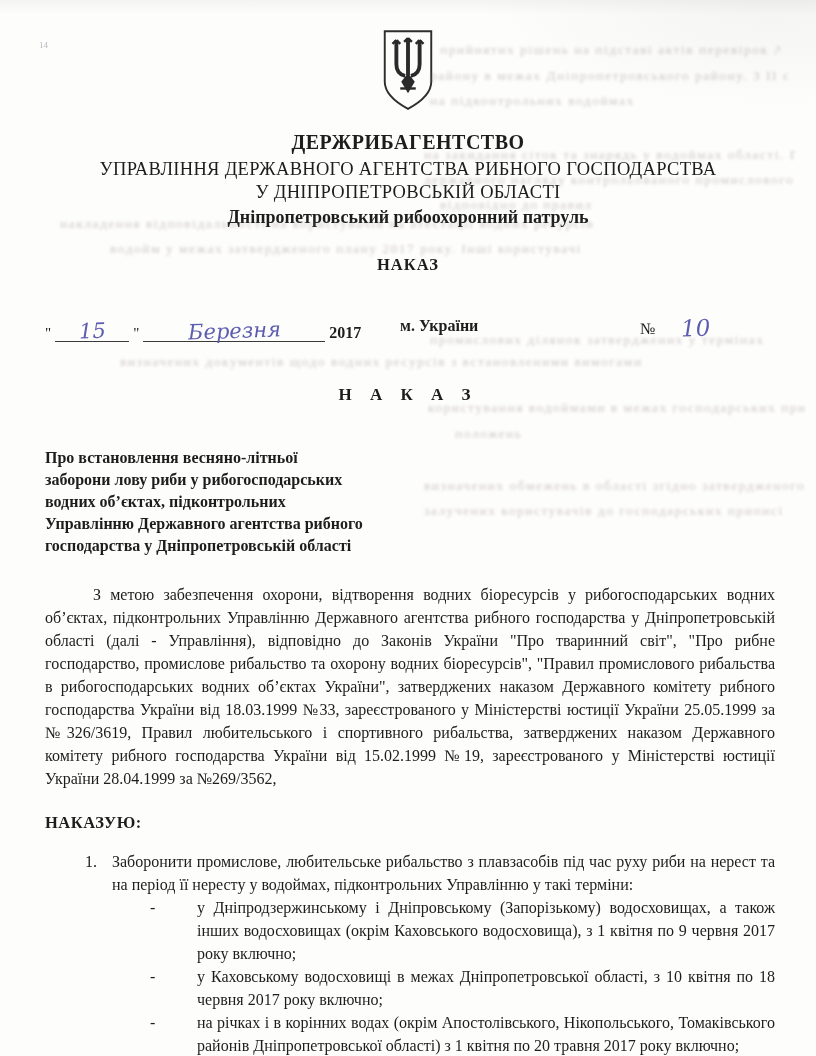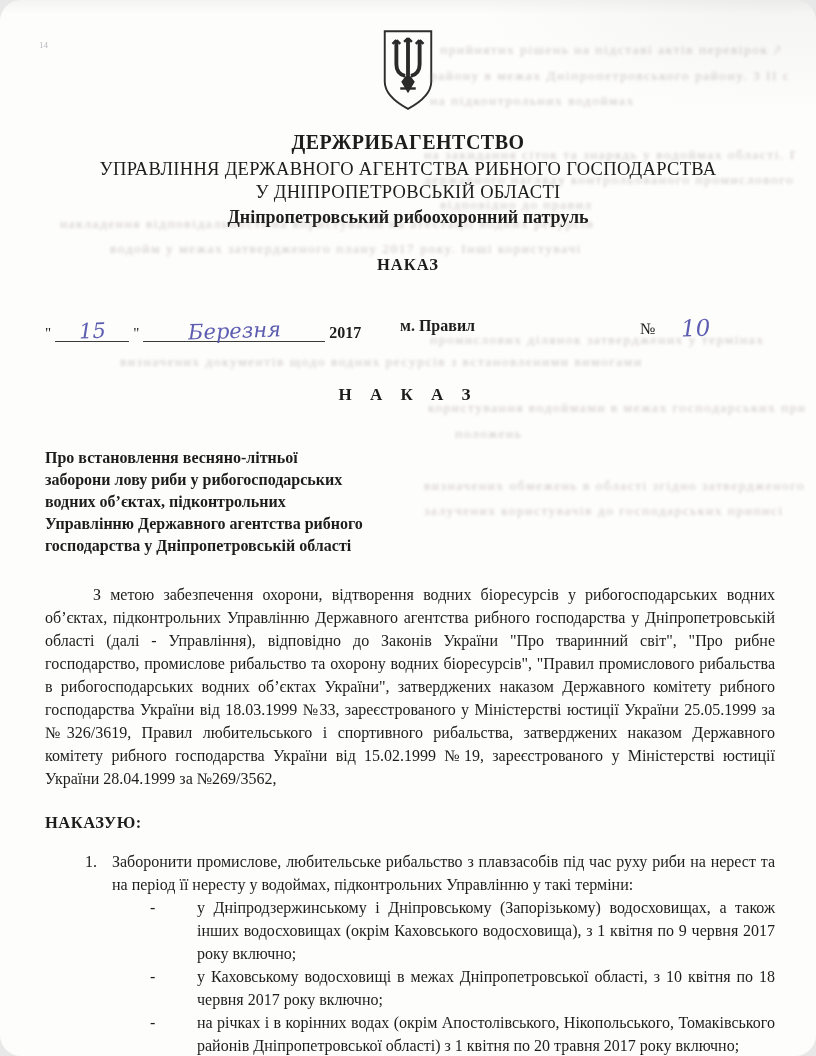--- a/index.html
+++ b/index.html
@@ -4,21 +4,20 @@
 <style>
   html,body{margin:0;padding:0;background:#e8e8e8;}
   .page{
     position:relative;
     width:816px;height:1056px;
     margin:0 auto;
     background:#fdfdfc;
     overflow:hidden;
     font-family:"Liberation Serif", serif;
     color:#1d1d1d;
-    border-radius:21px;
   }
   .page::before{
     content:"";position:absolute;inset:0;pointer-events:none;
     background:
       linear-gradient(180deg, rgba(160,160,160,0.10) 0px, rgba(160,160,160,0) 14px),
       radial-gradient(ellipse 420px 160px at 95% 0%, rgba(120,120,120,0.07), rgba(120,120,120,0) 70%);
   }
   
   .bleed{
     position:absolute;
@@ -156,21 +155,21 @@
   <div class="doc-type">НАКАЗ</div>
 
   <div class="date-row">
     <div class="date-left">
       <span class="q">"</span>
       <span class="fill-day"><span class="hand">15</span></span>
       <span class="q">"</span>
       <span class="fill-month"><span class="hand">Березня</span></span>
       <span class="year">2017</span>
     </div>
-    <div class="city">м. Правил</div>
+    <div class="city">м. України</div>
     <div class="doc-no">
       <span>№</span><span class="hand">10</span>
     </div>
   </div>
 
   <div class="doc-type-spaced">Н А К А З</div>
 
   <div class="subject">
     <div>Про встановлення весняно-літньої</div>
     <div>заборони лову риби у рибогосподарських</div>

